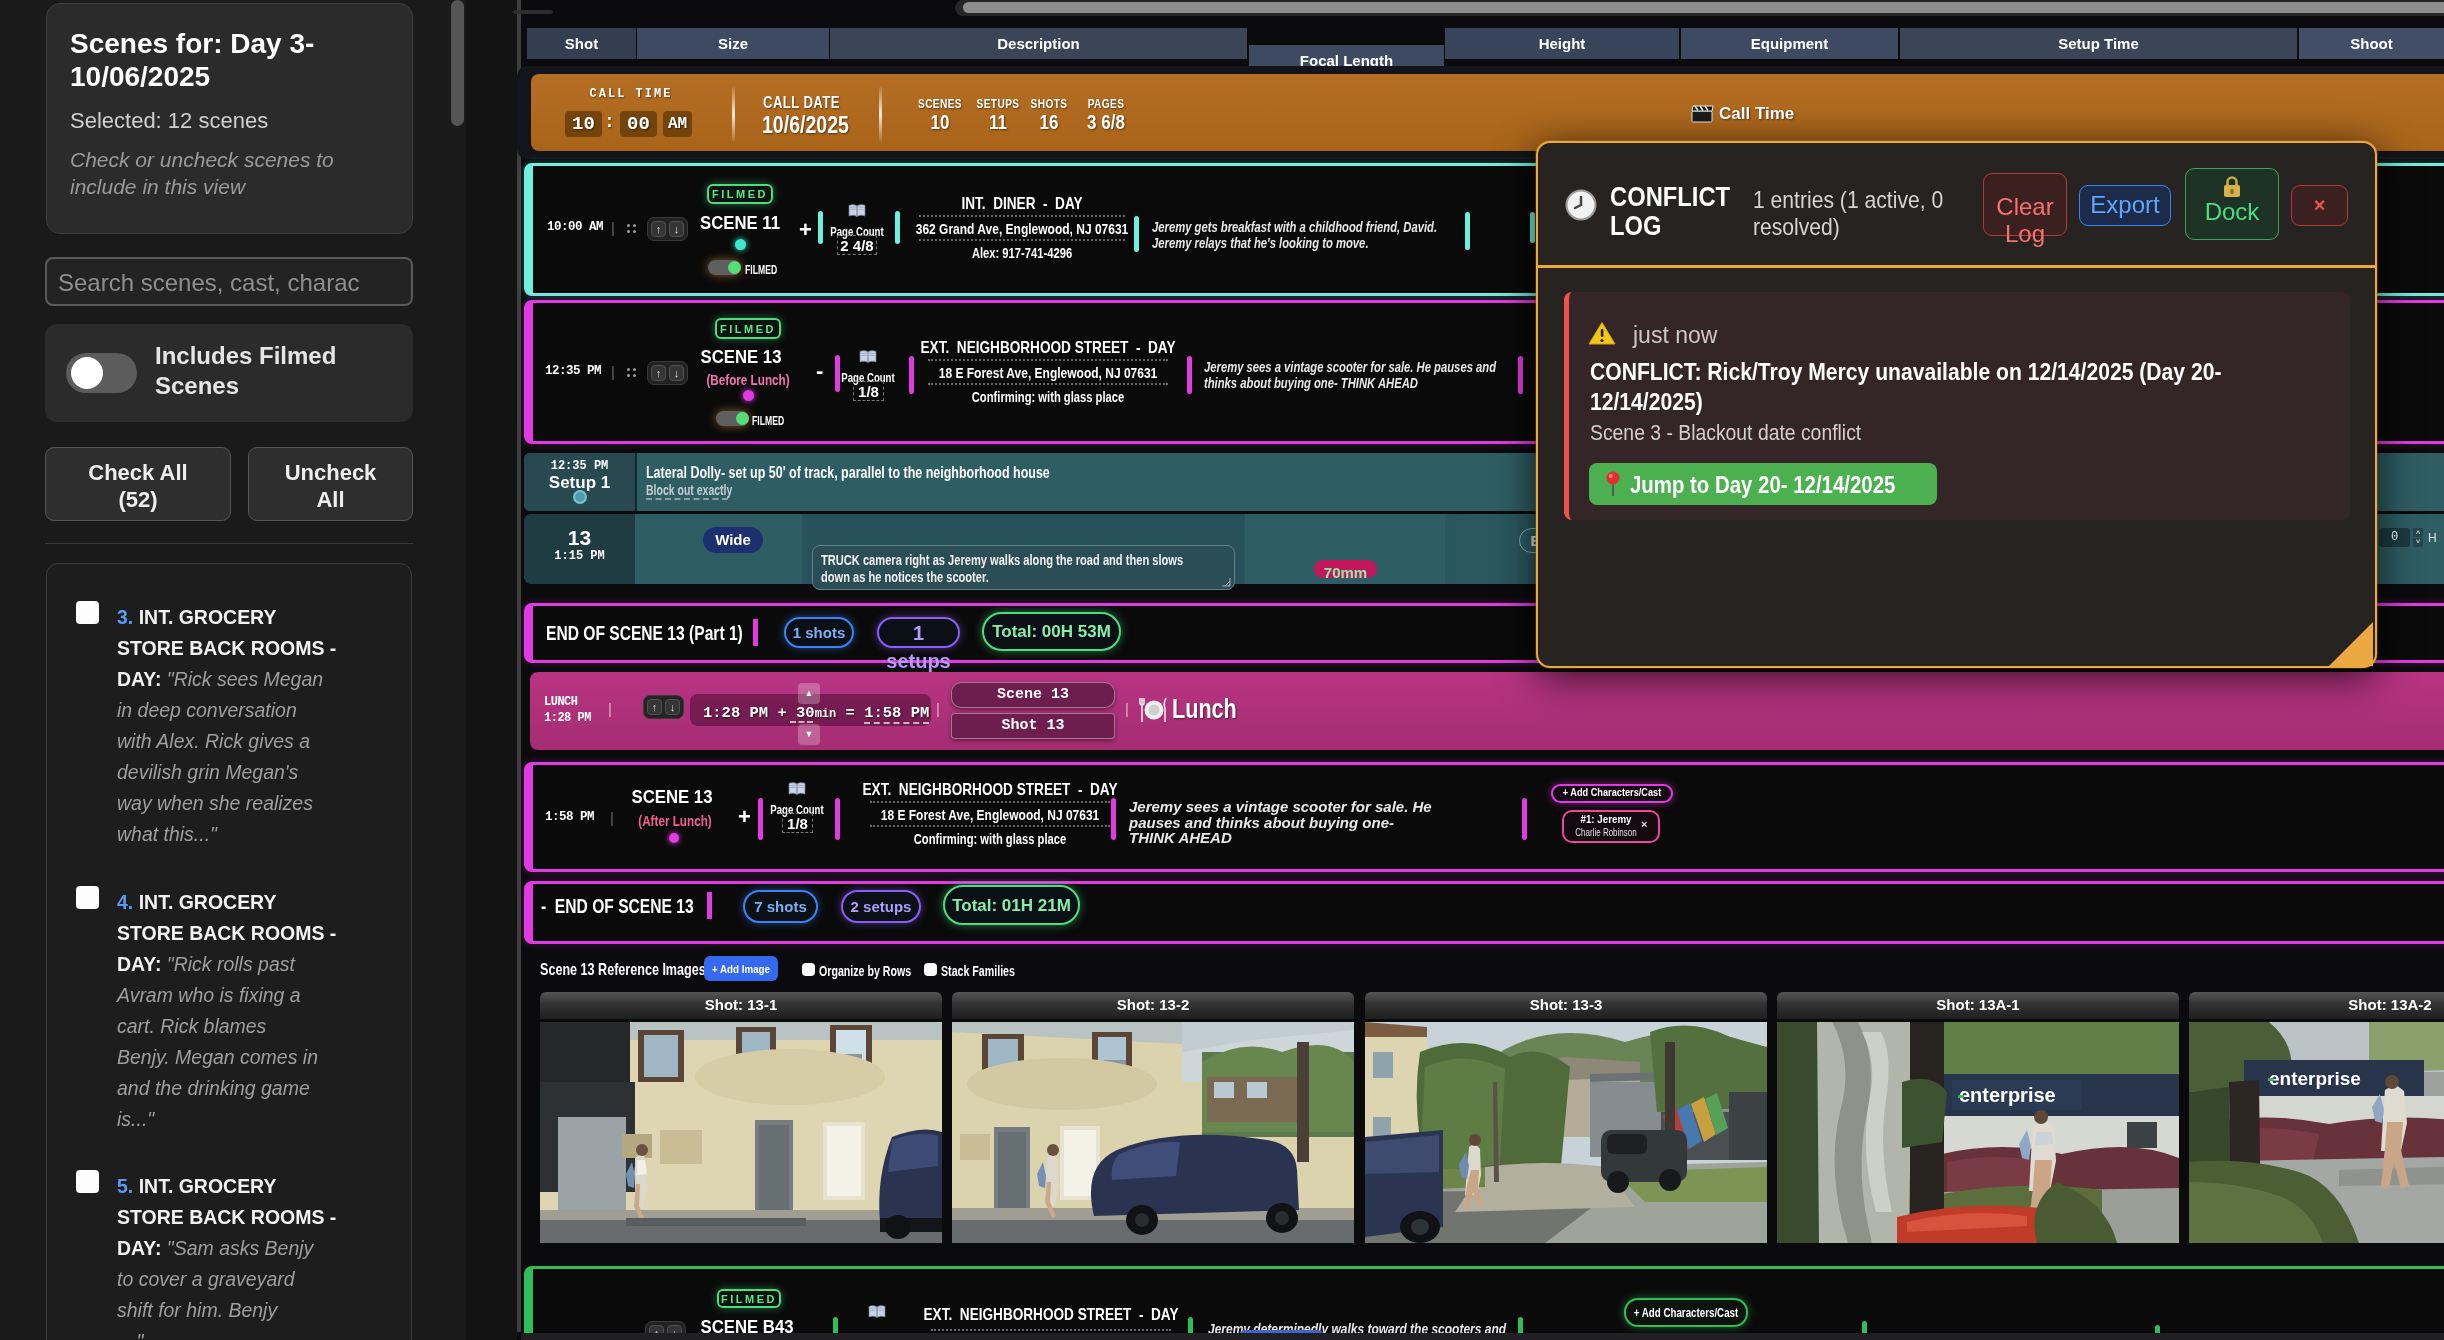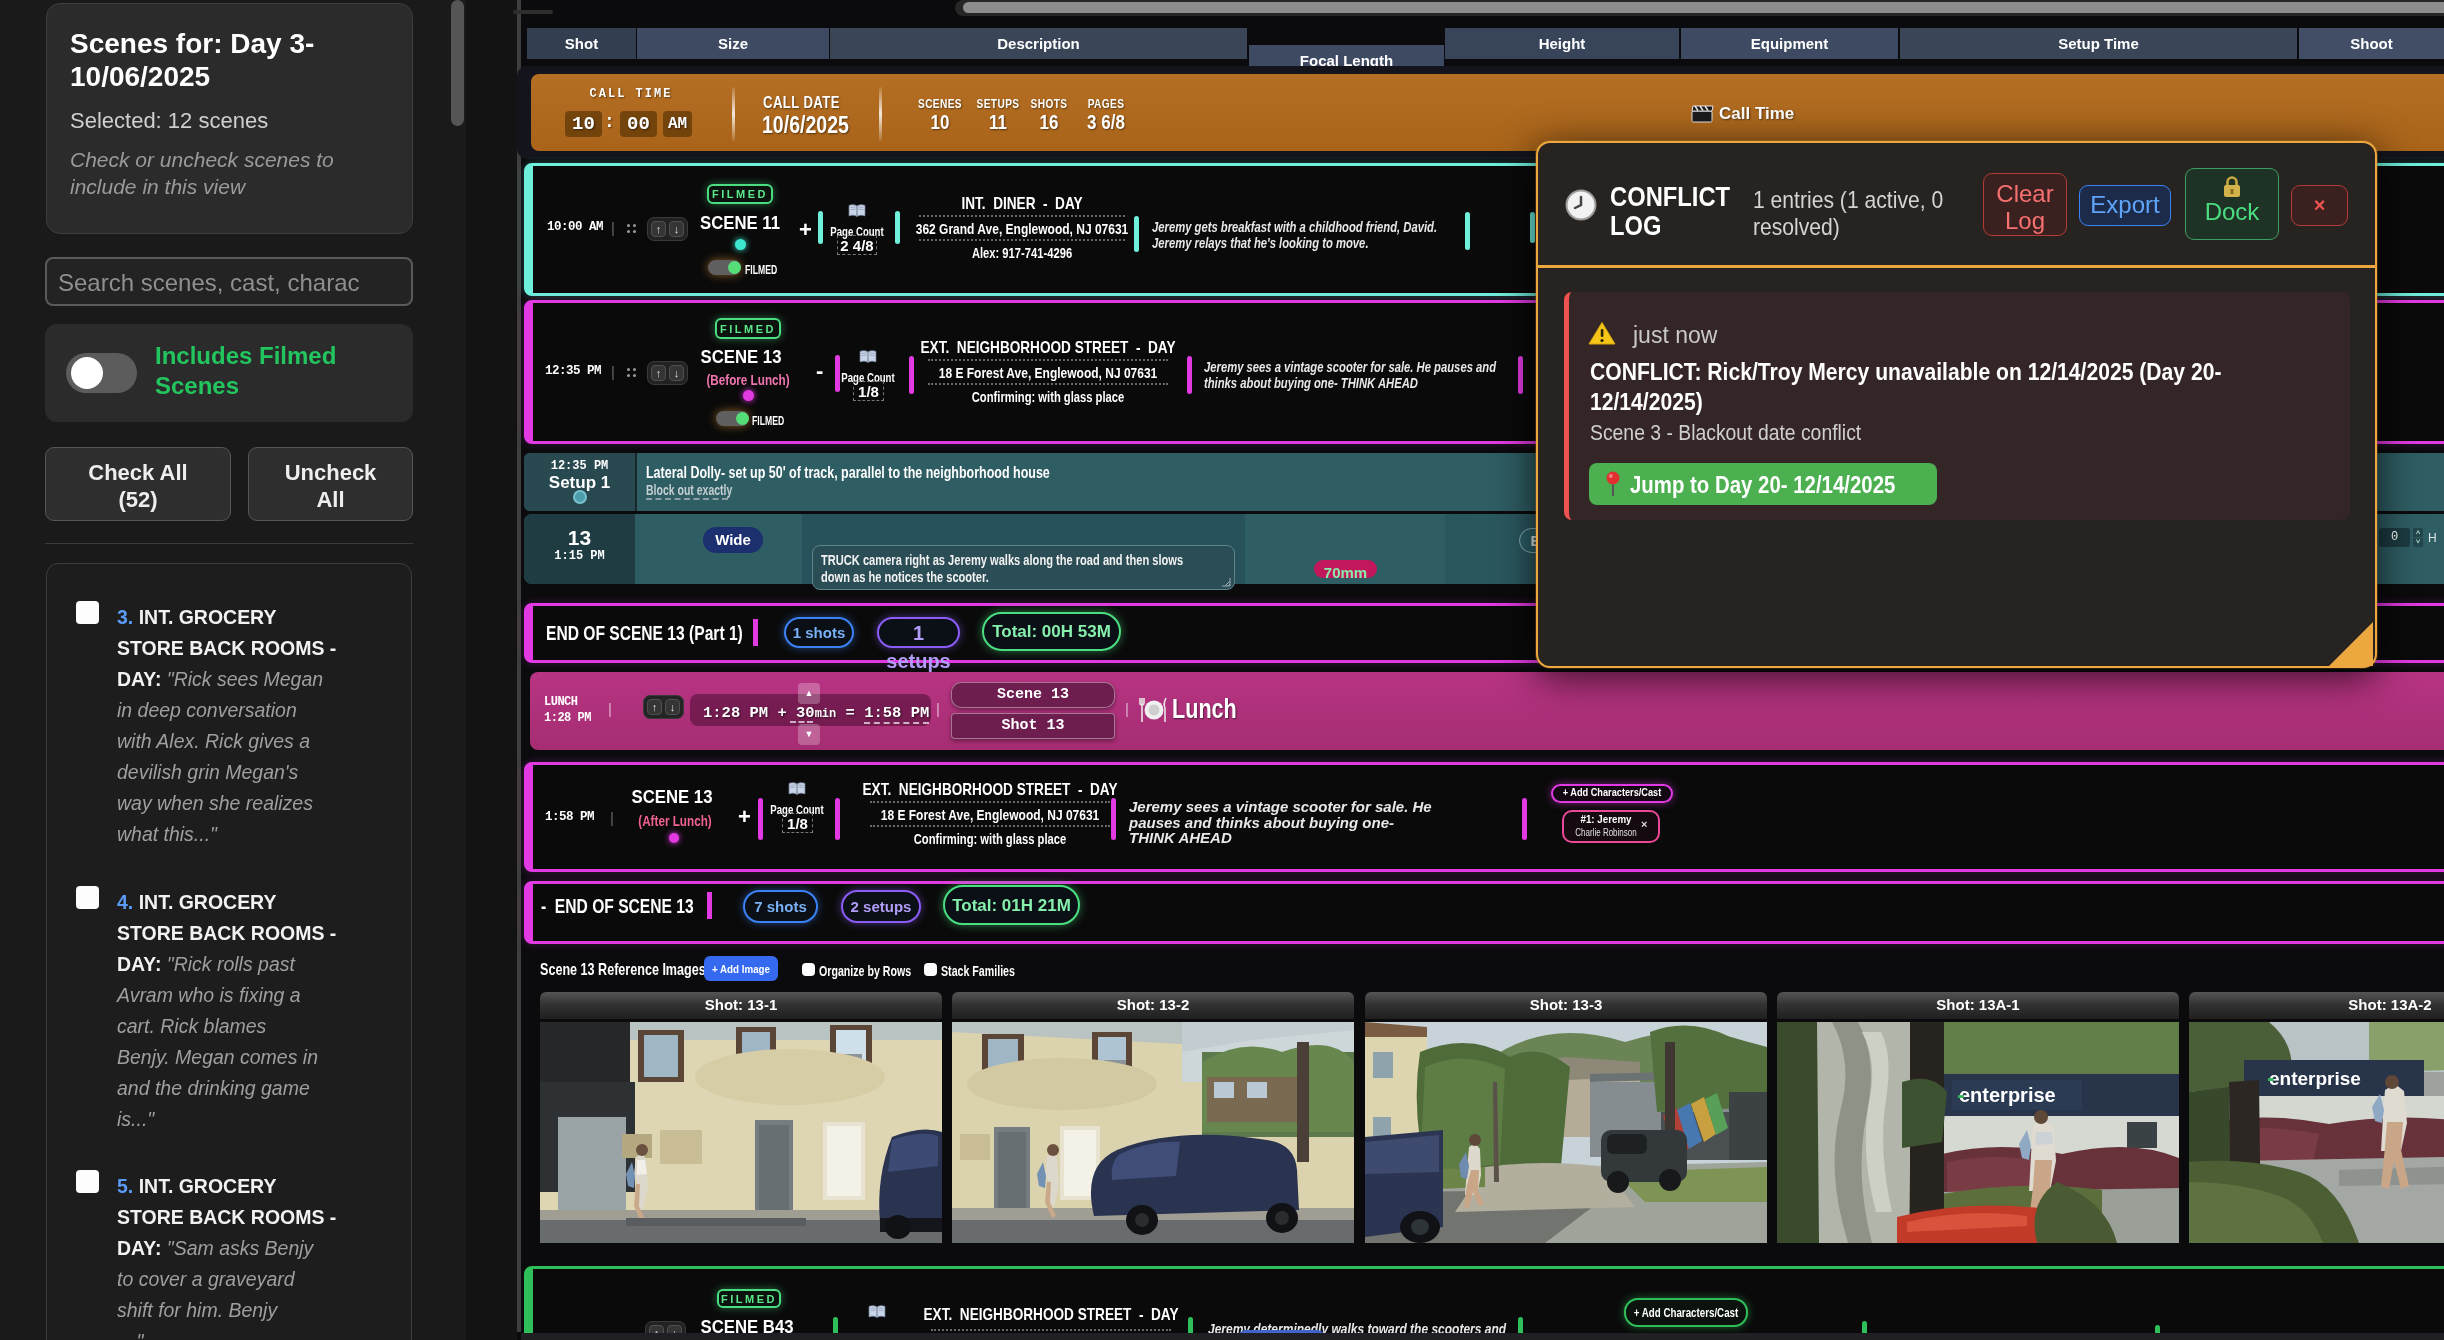--- a/index.html
+++ b/index.html
@@ -34,21 +34,21 @@
 <div class="abs" style="left:451px;top:0;width:13px;height:126px;background:#555;border-radius:7px;"></div>
 <div class="abs" style="left:46px;top:3px;width:367px;height:231px;background:#2b2b2b;border:1px solid #3d3d3d;border-radius:14px;"></div>
 <div class="abs b" style="left:70px;top:27px;width:330px;font-size:28px;line-height:33px;color:#fff;">Scenes for: Day 3-<br>10/06/2025</div>
 <div class="abs" style="left:70px;top:108px;font-size:22px;color:#cfcfcf;">Selected: 12 scenes</div>
 <div class="abs i" style="left:70px;top:146px;width:310px;font-size:21px;line-height:27px;color:#9a9a9a;">Check or uncheck scenes to include in this view</div>
 <div class="abs" style="left:45px;top:257px;width:368px;height:49px;background:#232323;border:2px solid #5a5a5a;border-radius:8px;"></div>
 <div class="abs" style="left:58px;top:269px;font-size:24px;color:#8f8f8f;">Search scenes, cast, charac</div>
 <div class="abs" style="left:45px;top:324px;width:368px;height:98px;background:#2b2b2b;border-radius:12px;"></div>
 <div class="abs" style="left:66px;top:353px;width:71px;height:40px;background:#5c5c5c;border-radius:20px;"></div>
 <div class="abs" style="left:71px;top:357px;width:32px;height:32px;background:#fff;border-radius:50%;"></div>
-<div class="abs b" style="left:155px;top:341px;width:215px;font-size:24px;line-height:30px;color:#22c55e;">Includes Filmed Scenes</div>
+<div class="abs b" style="left:155px;top:341px;width:215px;font-size:24px;line-height:30px;color:#e5e5e5;">Includes Filmed Scenes</div>
 <div class="abs b" style="left:45px;top:447px;width:186px;height:74px;background:#2e2e2e;border:1px solid #565656;border-radius:9px;font-size:22px;color:#eee;text-align:center;padding-top:11px;line-height:27px;">Check All<br>(52)</div>
 <div class="abs b" style="left:248px;top:447px;width:165px;height:74px;background:#2e2e2e;border:1px solid #565656;border-radius:9px;font-size:22px;color:#eee;text-align:center;padding-top:11px;line-height:27px;">Uncheck<br>All</div>
 <div class="abs" style="left:45px;top:543px;width:368px;height:1px;background:#3a3a3a;"></div>
 <div class="abs" style="left:46px;top:563px;width:366px;height:790px;border:1px solid #3d3d3d;border-radius:12px;background:#1d1d1d;"></div>
 <div class="ckbx" style="left:76px;top:601px;width:23px;height:23px;"></div>
 <div class="abs b" style="left:117px;top:601px;width:290px;font-size:20.5px;line-height:31px;transform:scaleX(.95);transform-origin:0 0;"><span style="color:#5b9bf7;">3.</span> <span style="color:#f2f2f2;">INT. GROCERY<br>STORE BACK ROOMS -<br>DAY: </span><span style="color:#9f9f9f;font-weight:normal;font-style:italic;">"Rick sees Megan<br>in deep conversation<br>with Alex. Rick gives a<br>devilish grin Megan's<br>way when she realizes<br>what this..."</span></div>
 <div class="ckbx" style="left:76px;top:886px;width:23px;height:23px;"></div>
 <div class="abs b" style="left:117px;top:886px;width:290px;font-size:20.5px;line-height:31px;transform:scaleX(.95);transform-origin:0 0;"><span style="color:#5b9bf7;">4.</span> <span style="color:#f2f2f2;">INT. GROCERY<br>STORE BACK ROOMS -<br>DAY: </span><span style="color:#9f9f9f;font-weight:normal;font-style:italic;">"Rick rolls past<br>Avram who is fixing a<br>cart. Rick blames<br>Benjy. Megan comes in<br>and the drinking game<br>is..."</span></div>
 <div class="ckbx" style="left:76px;top:1170px;width:23px;height:23px;"></div>
 <div class="abs b" style="left:117px;top:1170px;width:290px;font-size:20.5px;line-height:31px;transform:scaleX(.95);transform-origin:0 0;"><span style="color:#5b9bf7;">5.</span> <span style="color:#f2f2f2;">INT. GROCERY<br>STORE BACK ROOMS -<br>DAY: </span><span style="color:#9f9f9f;font-weight:normal;font-style:italic;">"Sam asks Benjy<br>to cover a graveyard<br>shift for him. Benjy<br>…"</span></div>
@@ -448,21 +448,21 @@
 <div class="abs" style="left:1238px;top:1330px;width:87px;height:10px;background:#4064c9;border-radius:8px 8px 0 0;"></div>
 <div class="abs" style="left:1642px;top:1334px;width:90px;height:6px;background:#1a0a12;border:2px solid #ec4899;border-bottom:none;border-radius:8px 8px 0 0;"></div>
 <div class="abs" style="left:521px;top:1333px;width:1923px;height:7px;background:#1f1f24;"></div>
 <div class="abs" style="left:1536px;top:141px;width:841px;height:527px;background:#272321;border:2.5px solid #eda73f;border-radius:14px;box-shadow:0 8px 40px rgba(0,0,0,.75), 0 0 0 1px rgba(237,167,63,.3);"></div>
 <svg class="abs" style="left:1565px;top:189px;" width="32" height="32" viewBox="0 0 32 32">
 <circle cx="16" cy="16" r="14.5" fill="#f2f2f2" stroke="#9a9a9a" stroke-width="2"></circle>
 <path d="M16 8 L16 16 L10 19" stroke="#444" stroke-width="2.5" fill="none" stroke-linecap="round"></path>
 </svg>
 <div class="abs b" style="left:1610px;top:183px;width:160px;font-size:27px;line-height:29px;color:#fff;transform:scaleX(.88);transform-origin:0 0;">CONFLICT LOG</div>
 <div class="abs" style="left:1753px;top:186px;width:228px;font-size:24px;line-height:27px;color:#d4d4d4;transform:scaleX(.88);transform-origin:0 0;">1 entries (1 active, 0 resolved)</div>
-<div class="abs" style="left:1983px;top:173px;width:84px;height:63px;background:#3a201e;border:1.5px solid #b23b36;border-radius:9px;color:#f87171;font-size:24px;line-height:27px;text-align:center;padding-top:6px;">Clear<br>Log</div>
+<div class="abs" style="left:1983px;top:173px;width:84px;height:63px;background:#3a201e;border:1.5px solid #b23b36;border-radius:9px;color:#f87171;font-size:24px;line-height:27px;text-align:center;padding-top:19px;">Clear<br>Log</div>
 <div class="abs" style="left:2079px;top:185px;width:92px;height:41px;background:#1c2b4a;border:1.5px solid #3b82f6;border-radius:9px;color:#60a5fa;font-size:24px;line-height:38px;text-align:center;">Export</div>
 <div class="abs" style="left:2185px;top:168px;width:94px;height:72px;background:#1e3325;border:1.5px solid #3f9e5f;border-radius:9px;color:#4ade80;font-size:24px;text-align:center;"><svg width="22" height="24" viewBox="0 0 22 24" style="margin-top:6px;">
       <rect x="3" y="10" width="16" height="12" rx="2" fill="#d4b24c"></rect>
       <path d="M6.5 10 L6.5 7 a4.5 4.5 0 0 1 9 0 L15.5 10" stroke="#c8a840" stroke-width="2.6" fill="none"></path>
       <rect x="9.5" y="14" width="3" height="5" fill="#8a6d1d"></rect>
     </svg><br><span style="position:relative;top:-7px;">Dock</span></div>
 <div class="abs b" style="left:2291px;top:185px;width:57px;height:41px;background:#3a201e;border:1.5px solid #b23b36;border-radius:9px;color:#ef5350;font-size:20px;line-height:38px;text-align:center;">×</div>
 <div class="abs" style="left:1538px;top:265px;width:837px;height:3px;background:#eda73f;"></div>
 <div class="abs" style="left:1564px;top:292px;width:786px;height:228px;background:#342527;border-radius:8px;border-left:5px solid #ef5350;"></div>
 <svg class="abs" style="left:1588px;top:321px;" width="28" height="25" viewBox="0 0 28 25">

